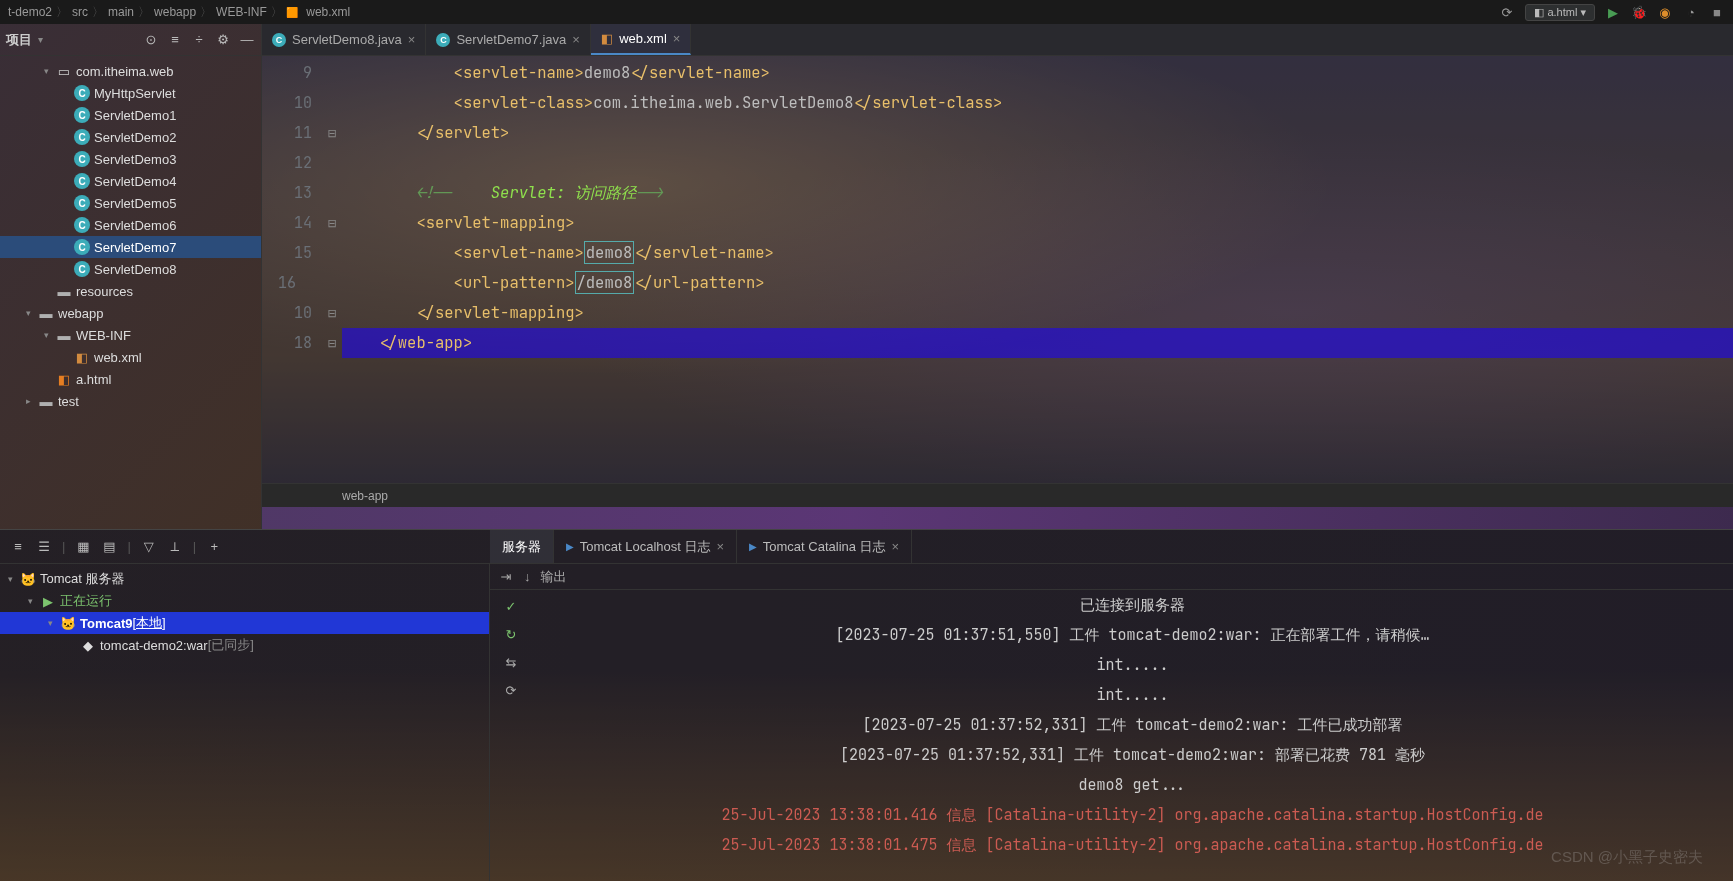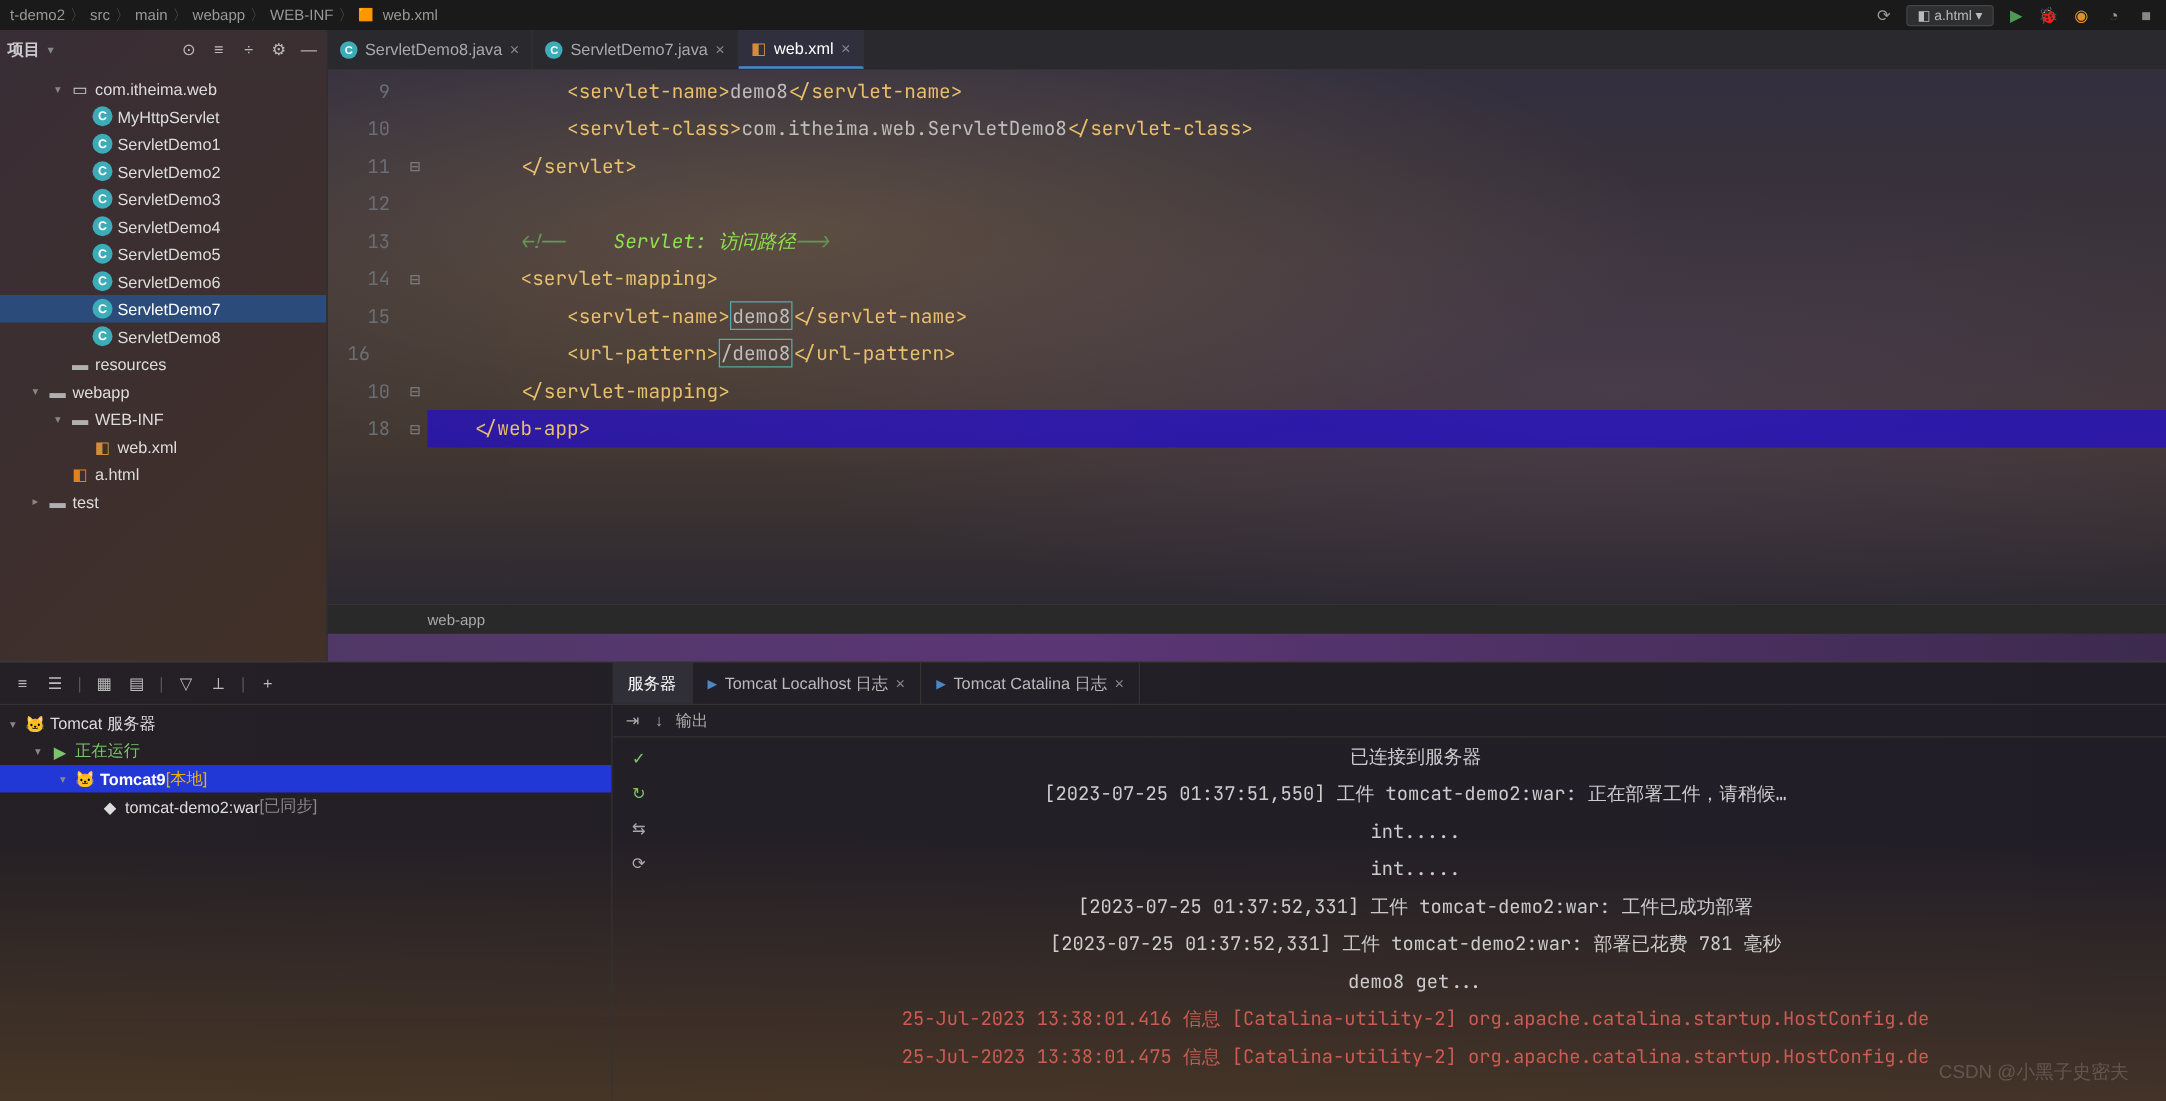--- a/index.html
+++ b/index.html
@@ -392,21 +392,21 @@
         </div>
         <div class="tree-item running" style="padding-left: 28px;">
           <span class="arrow">▾</span>
           <span class="ficon run" style="color: rgb(124, 195, 110);">▶</span>
           <span>正在运行</span>
         </div>
         <div class="tree-item sel" style="padding-left: 48px;">
           <span class="arrow">▾</span>
           <span class="ficon tomcat" style="color: rgb(222, 142, 43);">🐱</span>
           <span style="font-weight: 700;">Tomcat9</span>
-          <span style="color: #eab308;"> [本地]</span>
+          <span style="color: #ffffff; text-decoration: underline;"> [本地]</span>
         </div>
         <div class="tree-item" style="padding-left: 68px;">
           <span class="arrow"></span>
           <span class="ficon artifact">◆</span>
           <span>tomcat-demo2:war</span>
           <span style="color: rgb(136, 136, 136);"> [已同步]</span>
         </div>
       </div>
     <div class="console-wrap">
       <div class="console-hdr">

